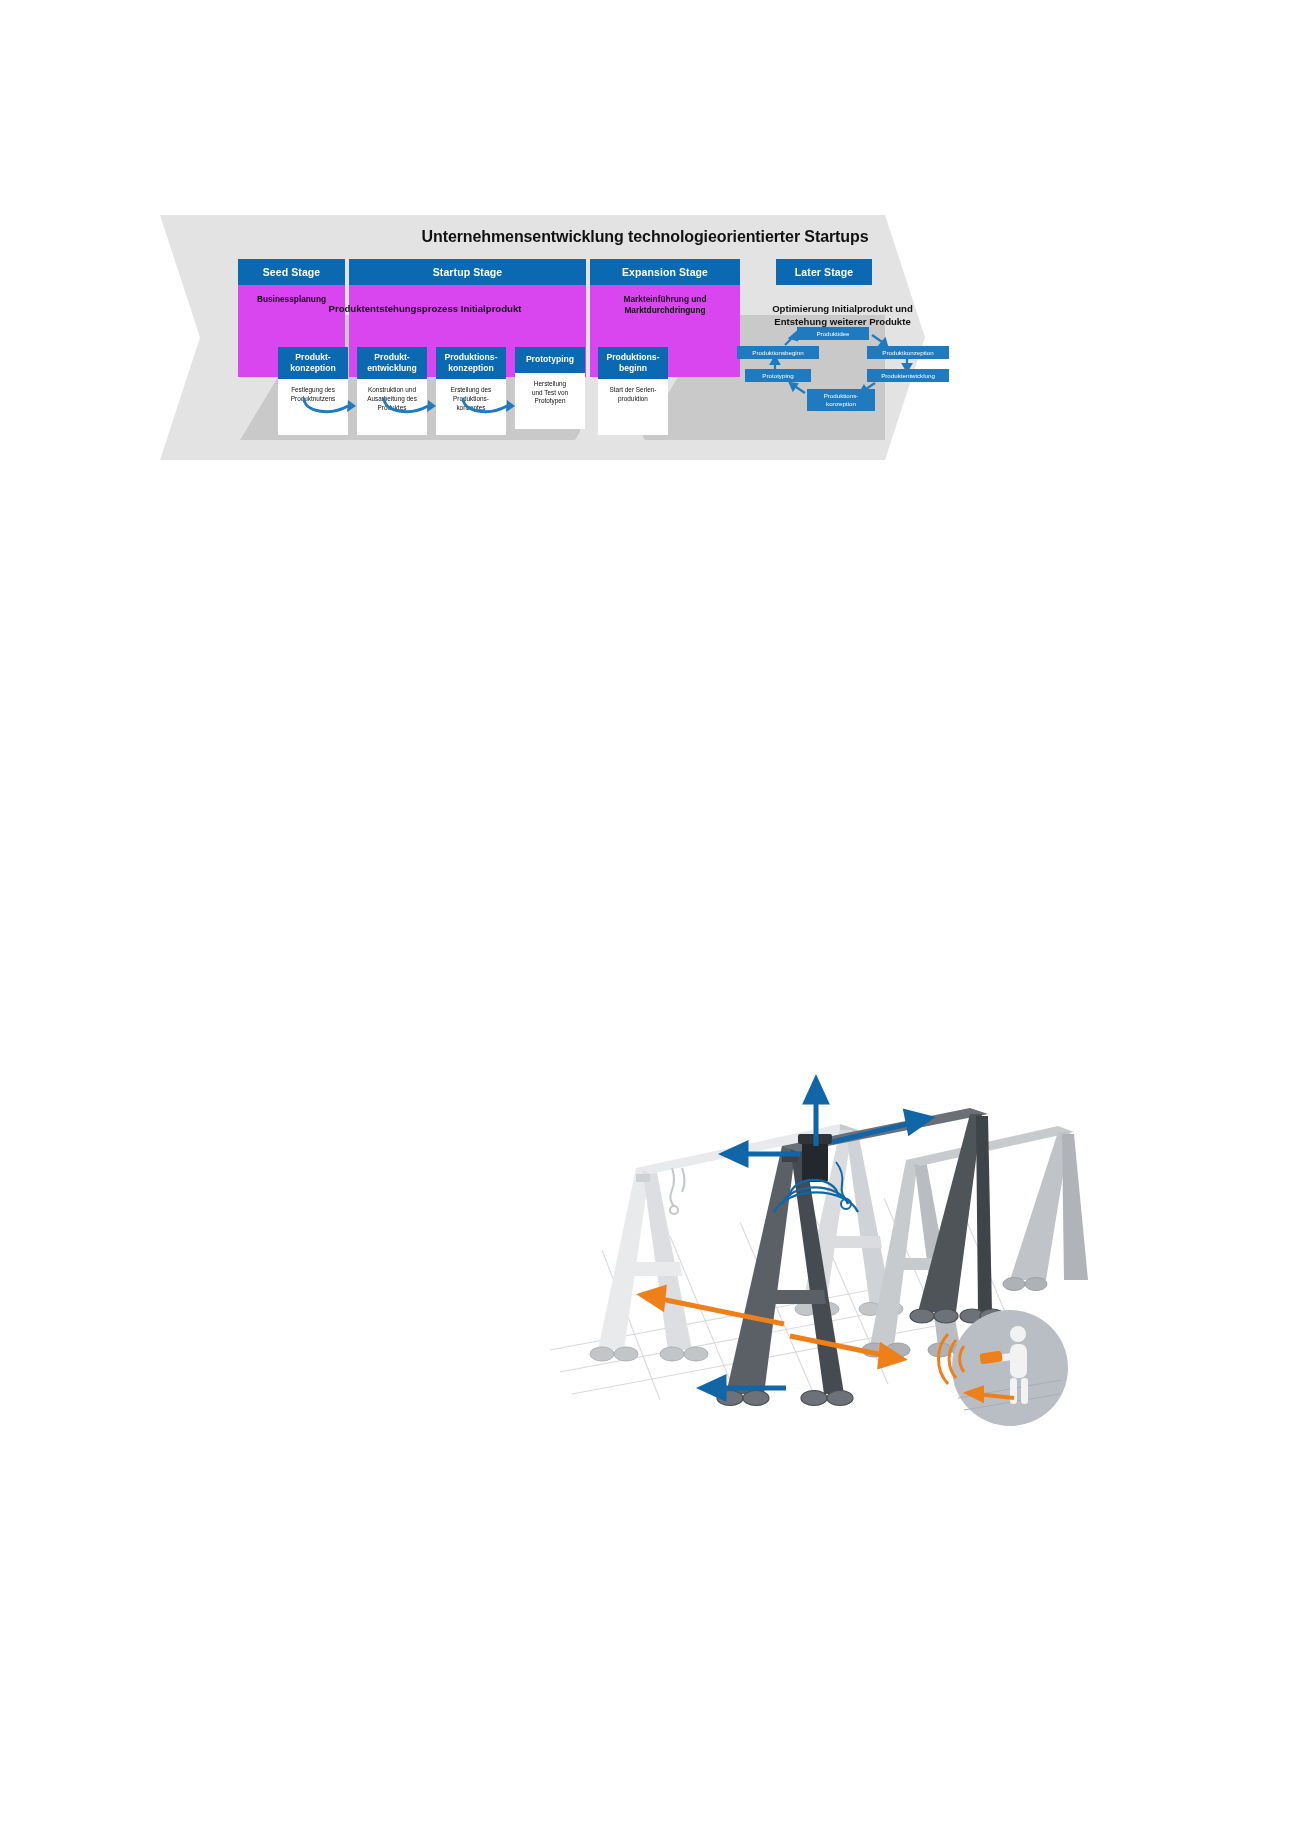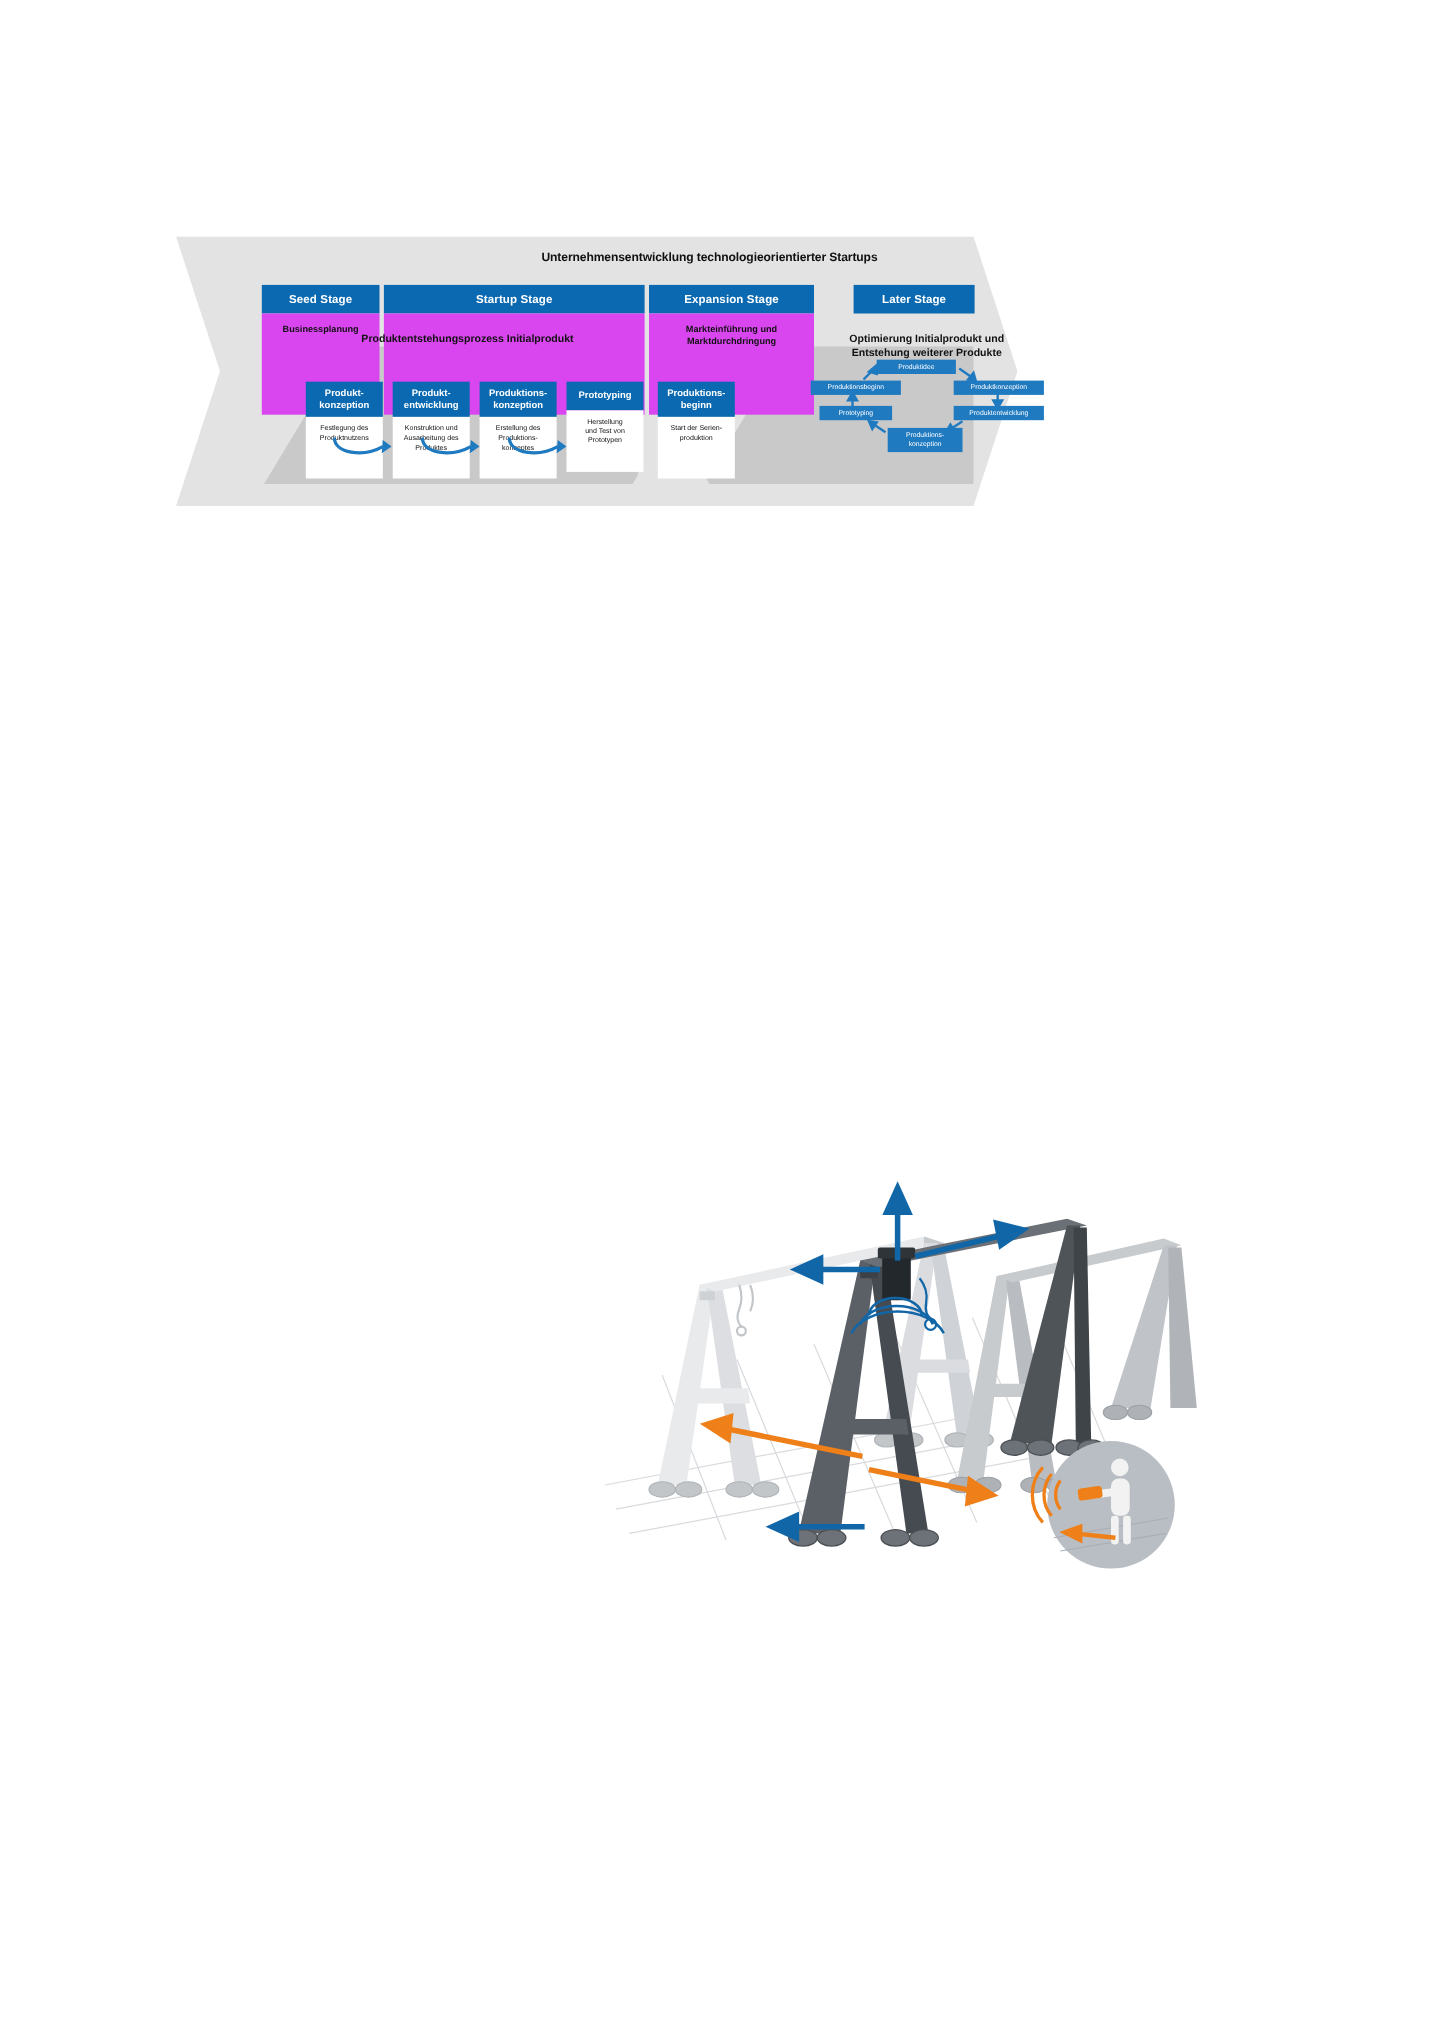--- a/index.html
+++ b/index.html
@@ -9,21 +9,21 @@
   }
 
   
   #fig1{position:absolute;left:160px;top:215px;width:765px;height:245px;}
 
   .chev-bg{position:absolute;inset:0;}
   .chev-bg svg{display:block;}
 
   .fig-title{
     position:absolute;left:205px;top:13px;width:560px;text-align:center;
-    font-size:11px;font-weight:bold;letter-spacing:-0.1px;color:#111;
+    font-size:16px;font-weight:bold;letter-spacing:-0.1px;color:#111;
   }
 
   
   .stage-col{position:absolute;top:44px;}
   .stage-head{
     background:#0a69b0;color:#fff;font-size:10.5px;font-weight:bold;
     text-align:center;padding:7px 2px 7px;letter-spacing:0.1px;
   }
   .stage-body{
     background:#d946ef;text-align:center;font-size:8.3px;font-weight:bold;
@@ -88,21 +88,21 @@
   <div class="stage-col" style="left:189px;width:237px;">
     <div class="stage-head">Startup Stage</div>
     <div class="stage-body"></div>
   </div>
 
   <div class="stage-col" style="left:430px;width:150px;">
     <div class="stage-head">Expansion Stage</div>
     <div class="stage-body">Markteinführung und<br>Marktdurchdringung</div>
   </div>
 
-  <div class="stage-col" style="left:616px;width:110px;">
+  <div class="stage-col" style="left:616px;width:96px;">
     <div class="stage-head">Later Stage</div>
   </div>
 
   <div class="band">
     <div class="band-title" id="band-title-left">Produktentstehungsprozess Initialprodukt</div>
     <div class="band-title" id="band-title-right">Optimierung Initialprodukt und<br>Entstehung weiterer Produkte</div>
 
     <div class="step" style="left:38px;">
       <div class="step-head">Produkt-<br>konzeption</div>
       <div class="step-body">Festlegung des<br>Produktnutzens</div>

